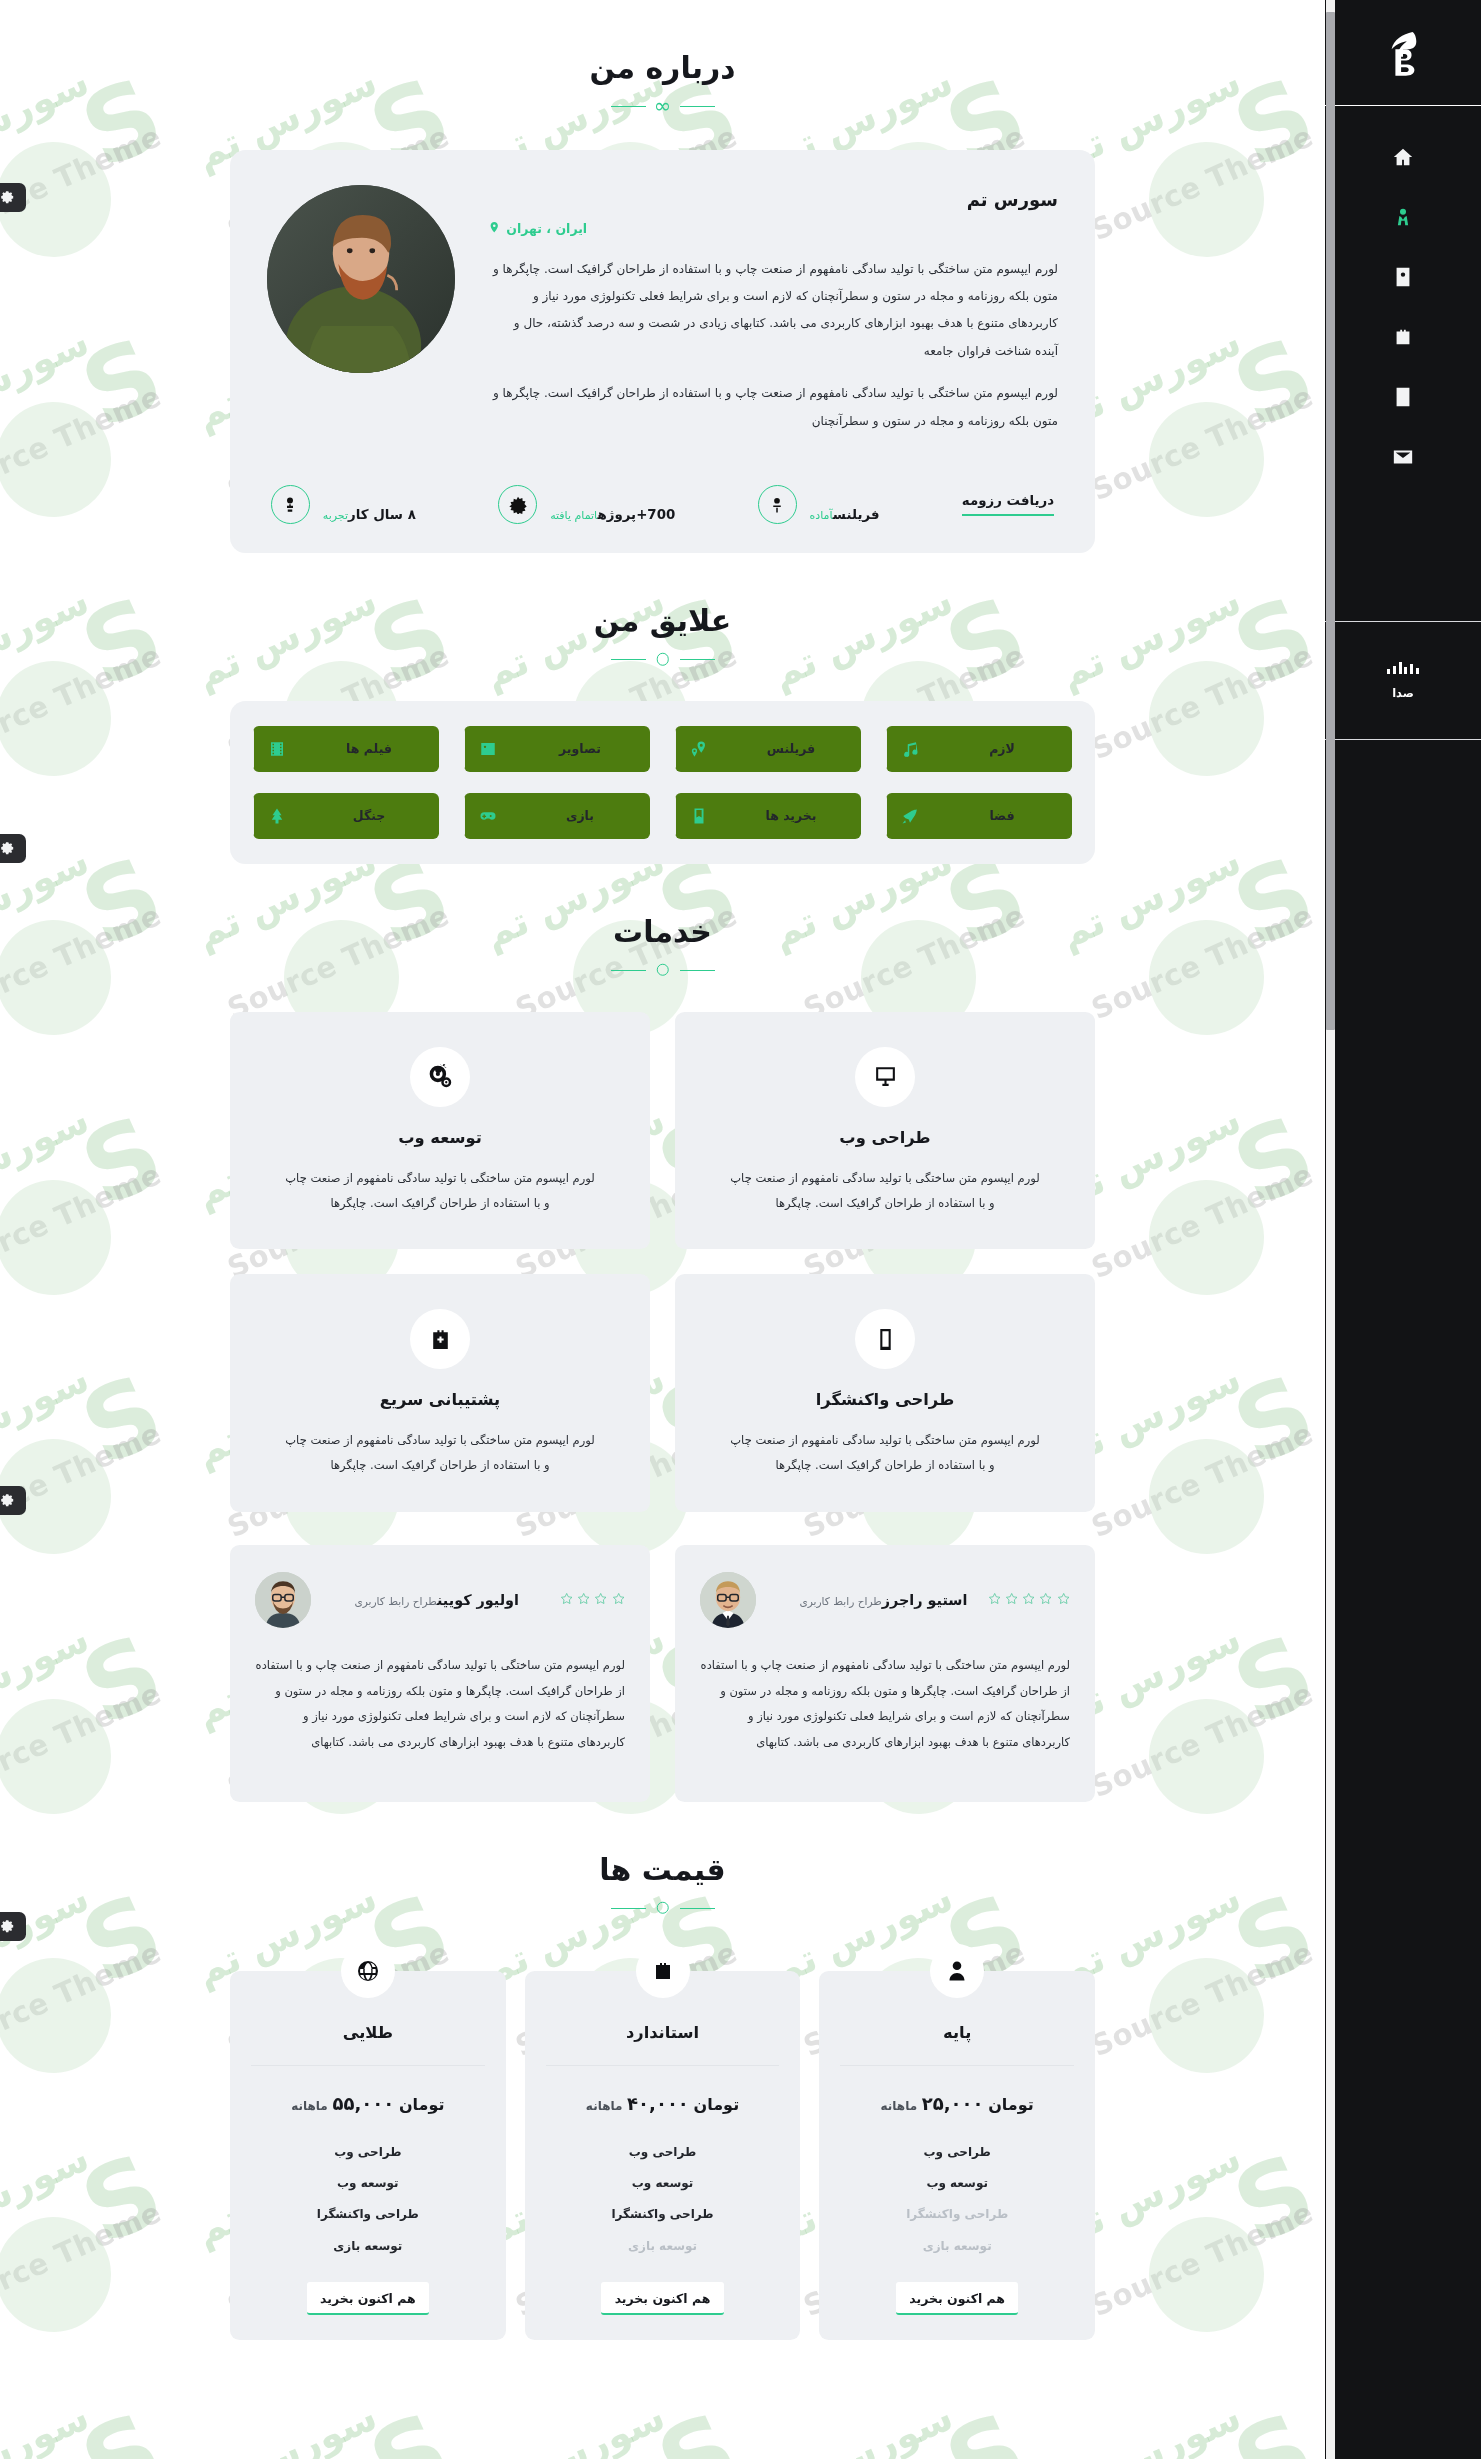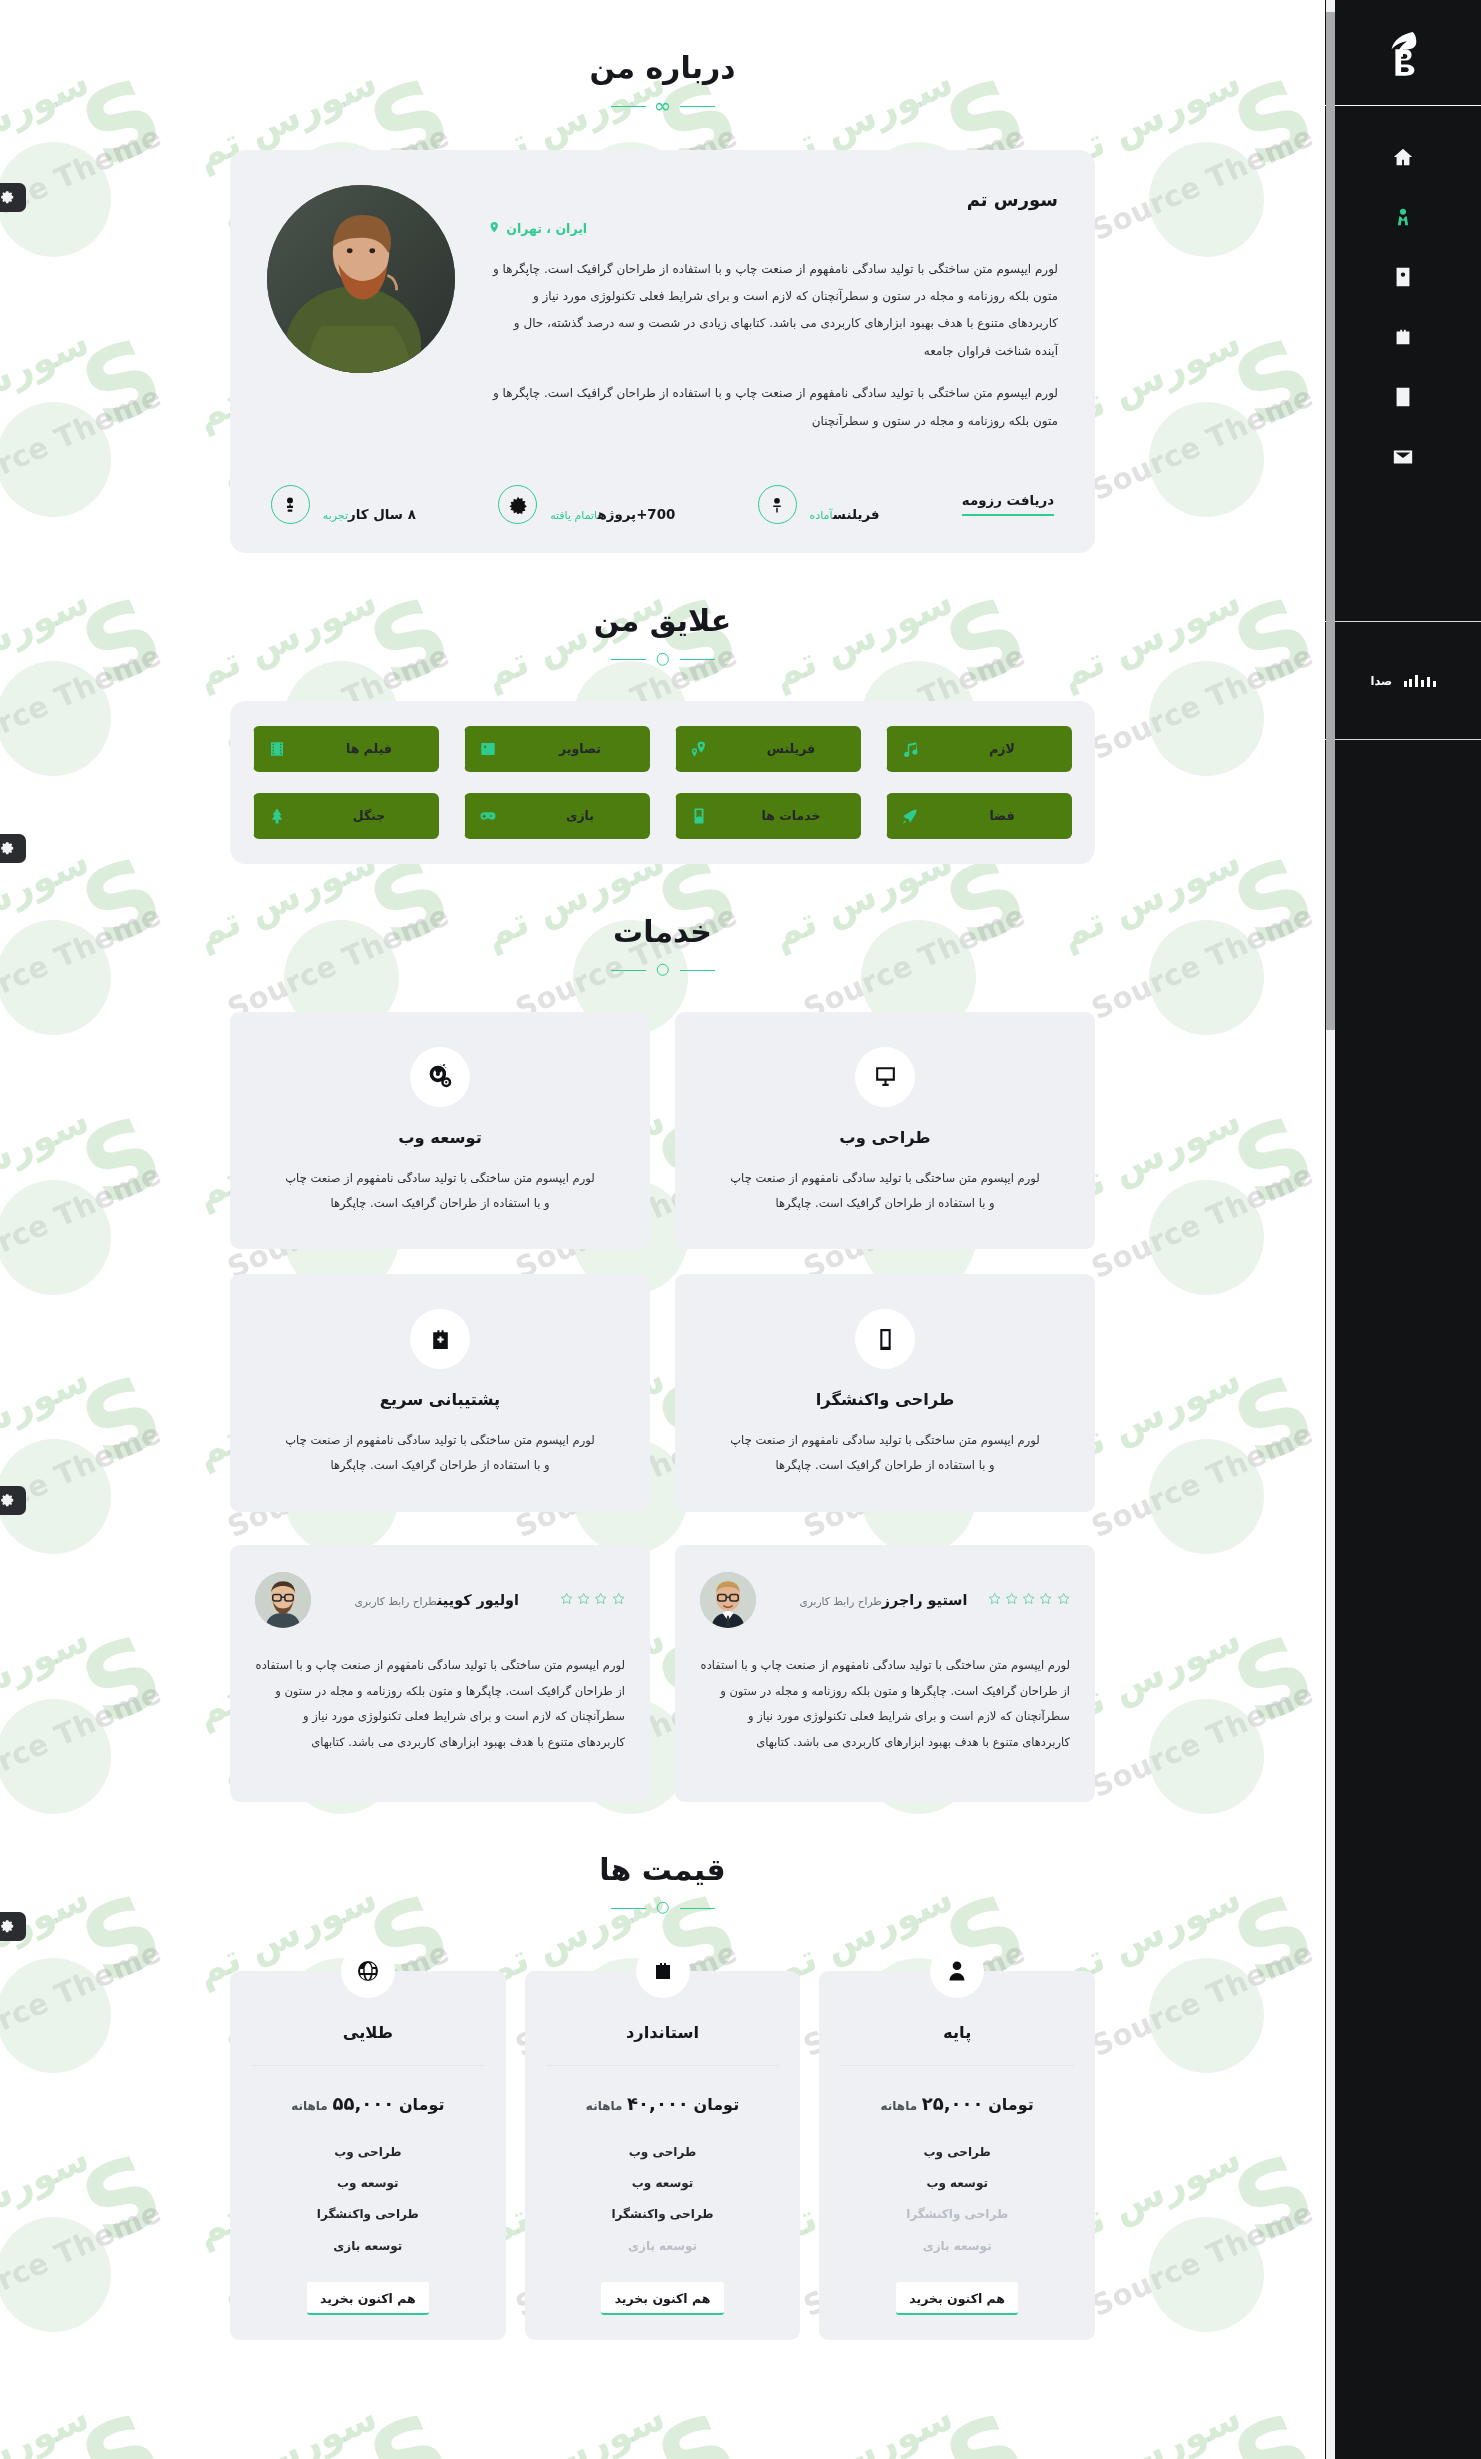--- a/index.html
+++ b/index.html
@@ -434,20 +434,21 @@
   .sb-item svg { width: 22px; height: 22px; fill: #f2f3f4; }
   .sb-item.active svg { fill: #2ecc8f; }
 
   .sb-sound {
     position: absolute;
     top: 621px; left: 0; right: 0;
     height: 119px;
     border-top: 1.3px solid #d9dade;
     border-bottom: 1.3px solid #d9dade;
     display: flex;
+    flex-direction: column;
     align-items: center;
     justify-content: center;
     gap: 11.5px;
   }
   .eq { display: flex; align-items: flex-end; gap: 2.9px; height: 13.4px; }
   .eq i { display: block; width: 2.9px; background: #ffffff; }
   .sb-sound-label { font-size: 11.5px; color: #ffffff; font-weight: 700; }
 
   
   .left-tabs { position: absolute; left: 0; top: 0; z-index: 45; }
@@ -975,21 +976,21 @@
               </svg>
             </span>
             <span class="interest-label">فضا</span>
           </div>
           <div class="interest-item">
             <span class="interest-icon">
               <svg viewBox="0 0 24 24" xmlns="http://www.w3.org/2000/svg" aria-hidden="true">
                 <path d="M6 2h12v20H6zm2.5 2v10l3.5-2 3.5 2V4z"></path>
               </svg>
             </span>
-            <span class="interest-label">خدمات ها</span>
+            <span class="interest-label">بخرید ها</span>
           </div>
           <div class="interest-item">
             <span class="interest-icon">
               <svg viewBox="0 0 24 24" xmlns="http://www.w3.org/2000/svg" aria-hidden="true">
                 <path d="M7 7h10a5 5 0 0 1 0 10c-1.6 0-2.4-.8-3.2-1.6h-3.6C9.4 16.2 8.6 17 7 17A5 5 0 0 1 7 7zm-1 3v1.6H4.4v1.8H6V15h1.8v-1.6h1.6v-1.8H7.8V10zm9.6.6a1.3 1.3 0 1 0 0 2.6 1.3 1.3 0 0 0 0-2.6z"></path>
               </svg>
             </span>
             <span class="interest-label">بازی</span>
           </div>
           <div class="interest-item">

